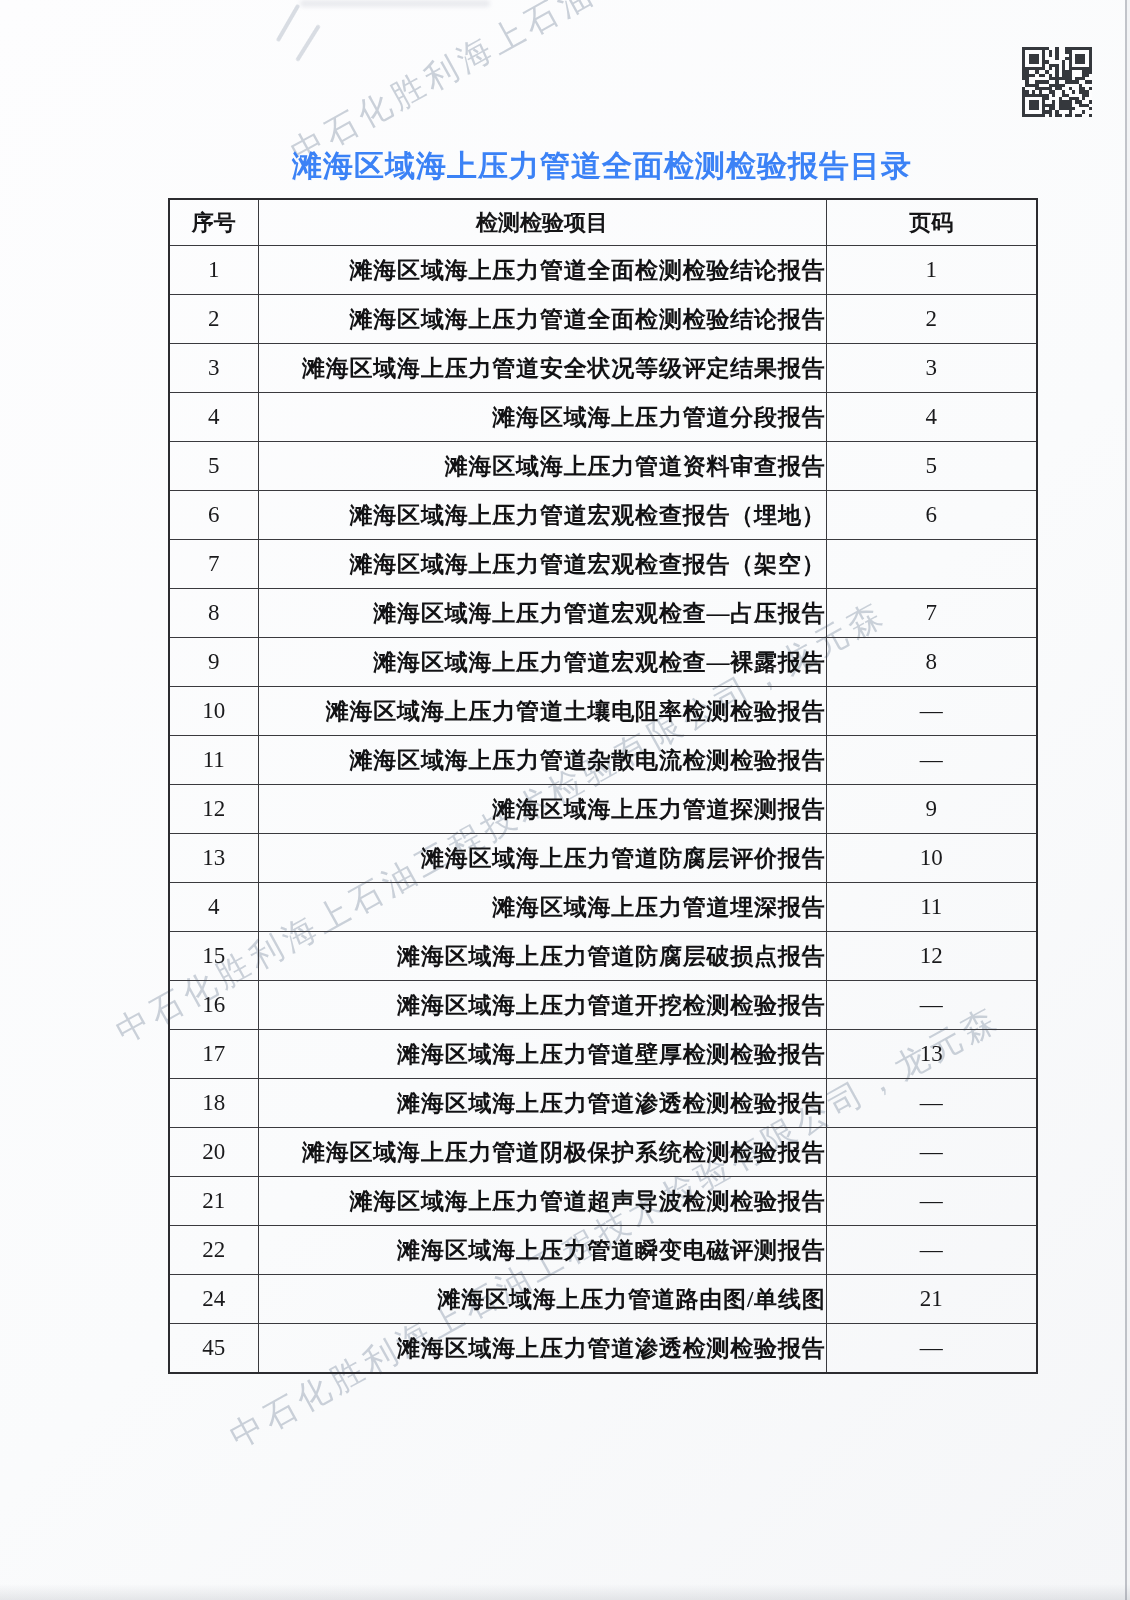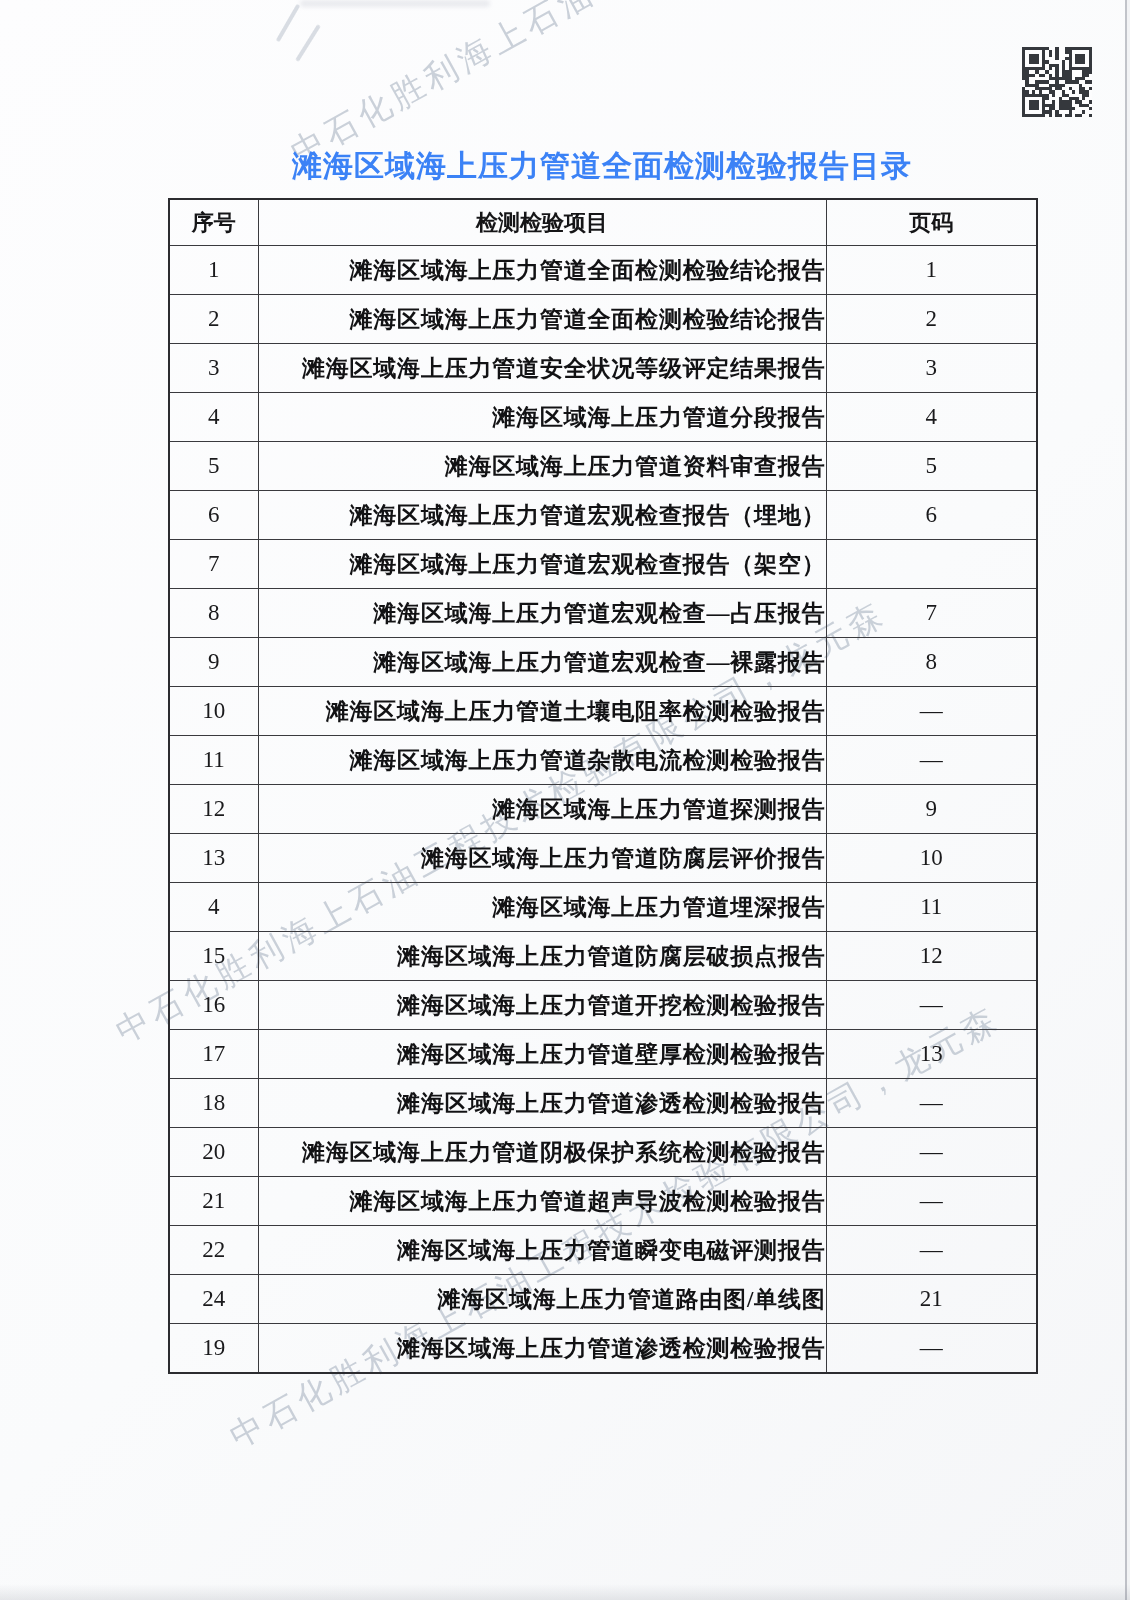--- a/index.html
+++ b/index.html
@@ -674,18 +674,18 @@
       </tr>
 
 
       <tr>
         <td class="cell-no">24</td>
         <td class="cell-item">滩海区域海上压力管道路由图/单线图</td>
         <td class="cell-page">21</td>
       </tr>
 
       <tr>
-        <td class="cell-no">19</td>
+        <td class="cell-no">45</td>
         <td class="cell-item">滩海区域海上压力管道渗透检测检验报告</td>
         <td class="cell-page">—</td>
       </tr>
     </tbody>
 </table>
 
 </body></html>

